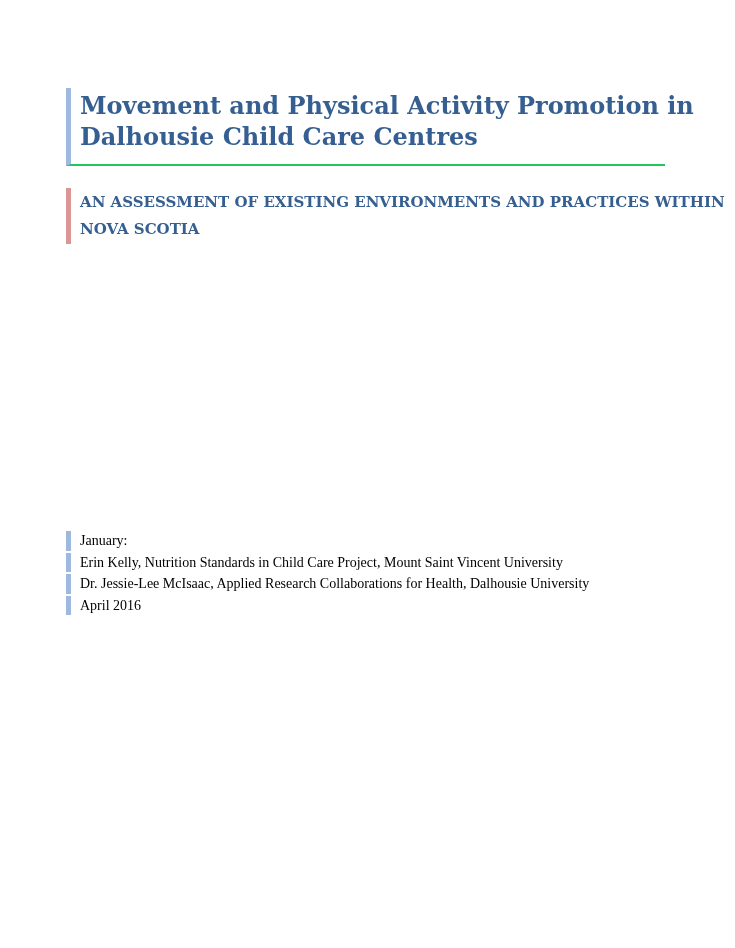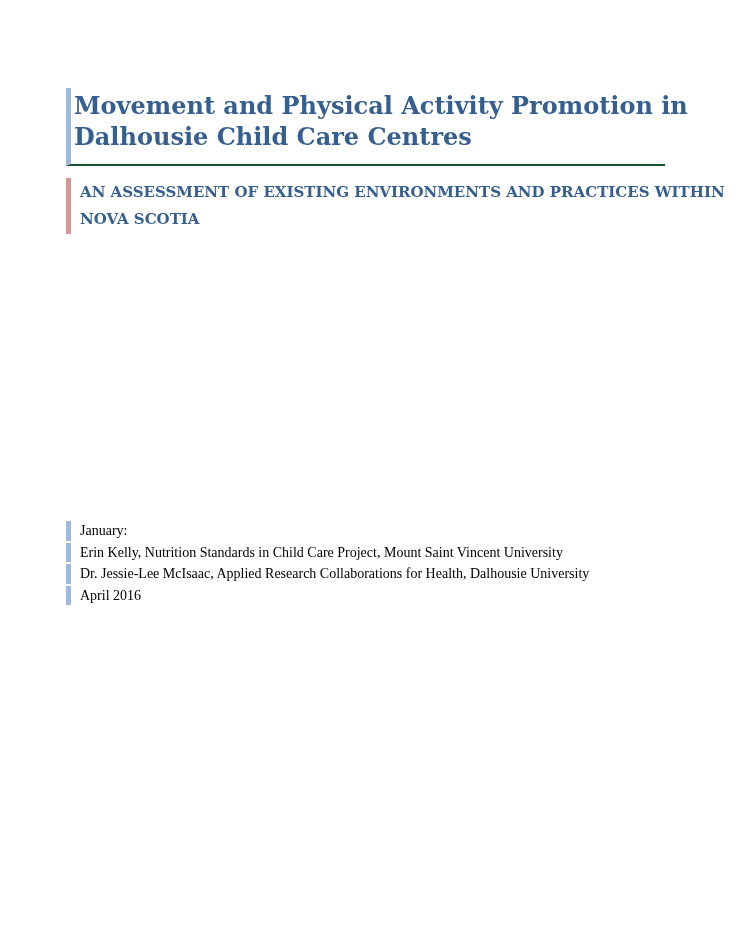--- a/index.html
+++ b/index.html
@@ -17,34 +17,34 @@
     color: #000000;
   }
   .content {
     position: absolute;
     left: 66px;
     top: 88px;
     width: 599px;
   }
   .title-block {
     border-left: 5px solid #9eb9de;
-    border-bottom: 2px solid #14532d;
-    padding: 2px 0 12px 3px;
+    border-bottom: 2px solid #22c55e;
+    padding: 2px 0 12px 9px;
   }
   .title-line {
     font-family: "DejaVu Serif", "Liberation Serif", serif;
     font-weight: bold;
     font-size: 24px;
     line-height: 31px;
     color: #365f91;
     white-space: nowrap;
   }
   .subtitle-block {
     border-left: 5px solid #d99694;
-    margin-top: 12px;
+    margin-top: 22px;
     padding: 1px 0 1px 9px;
   }
   .subtitle-line {
     font-family: "DejaVu Serif", "Liberation Serif", serif;
     font-weight: bold;
     font-size: 15px;
     line-height: 27px;
     color: #365f91;
     white-space: nowrap;
   }

